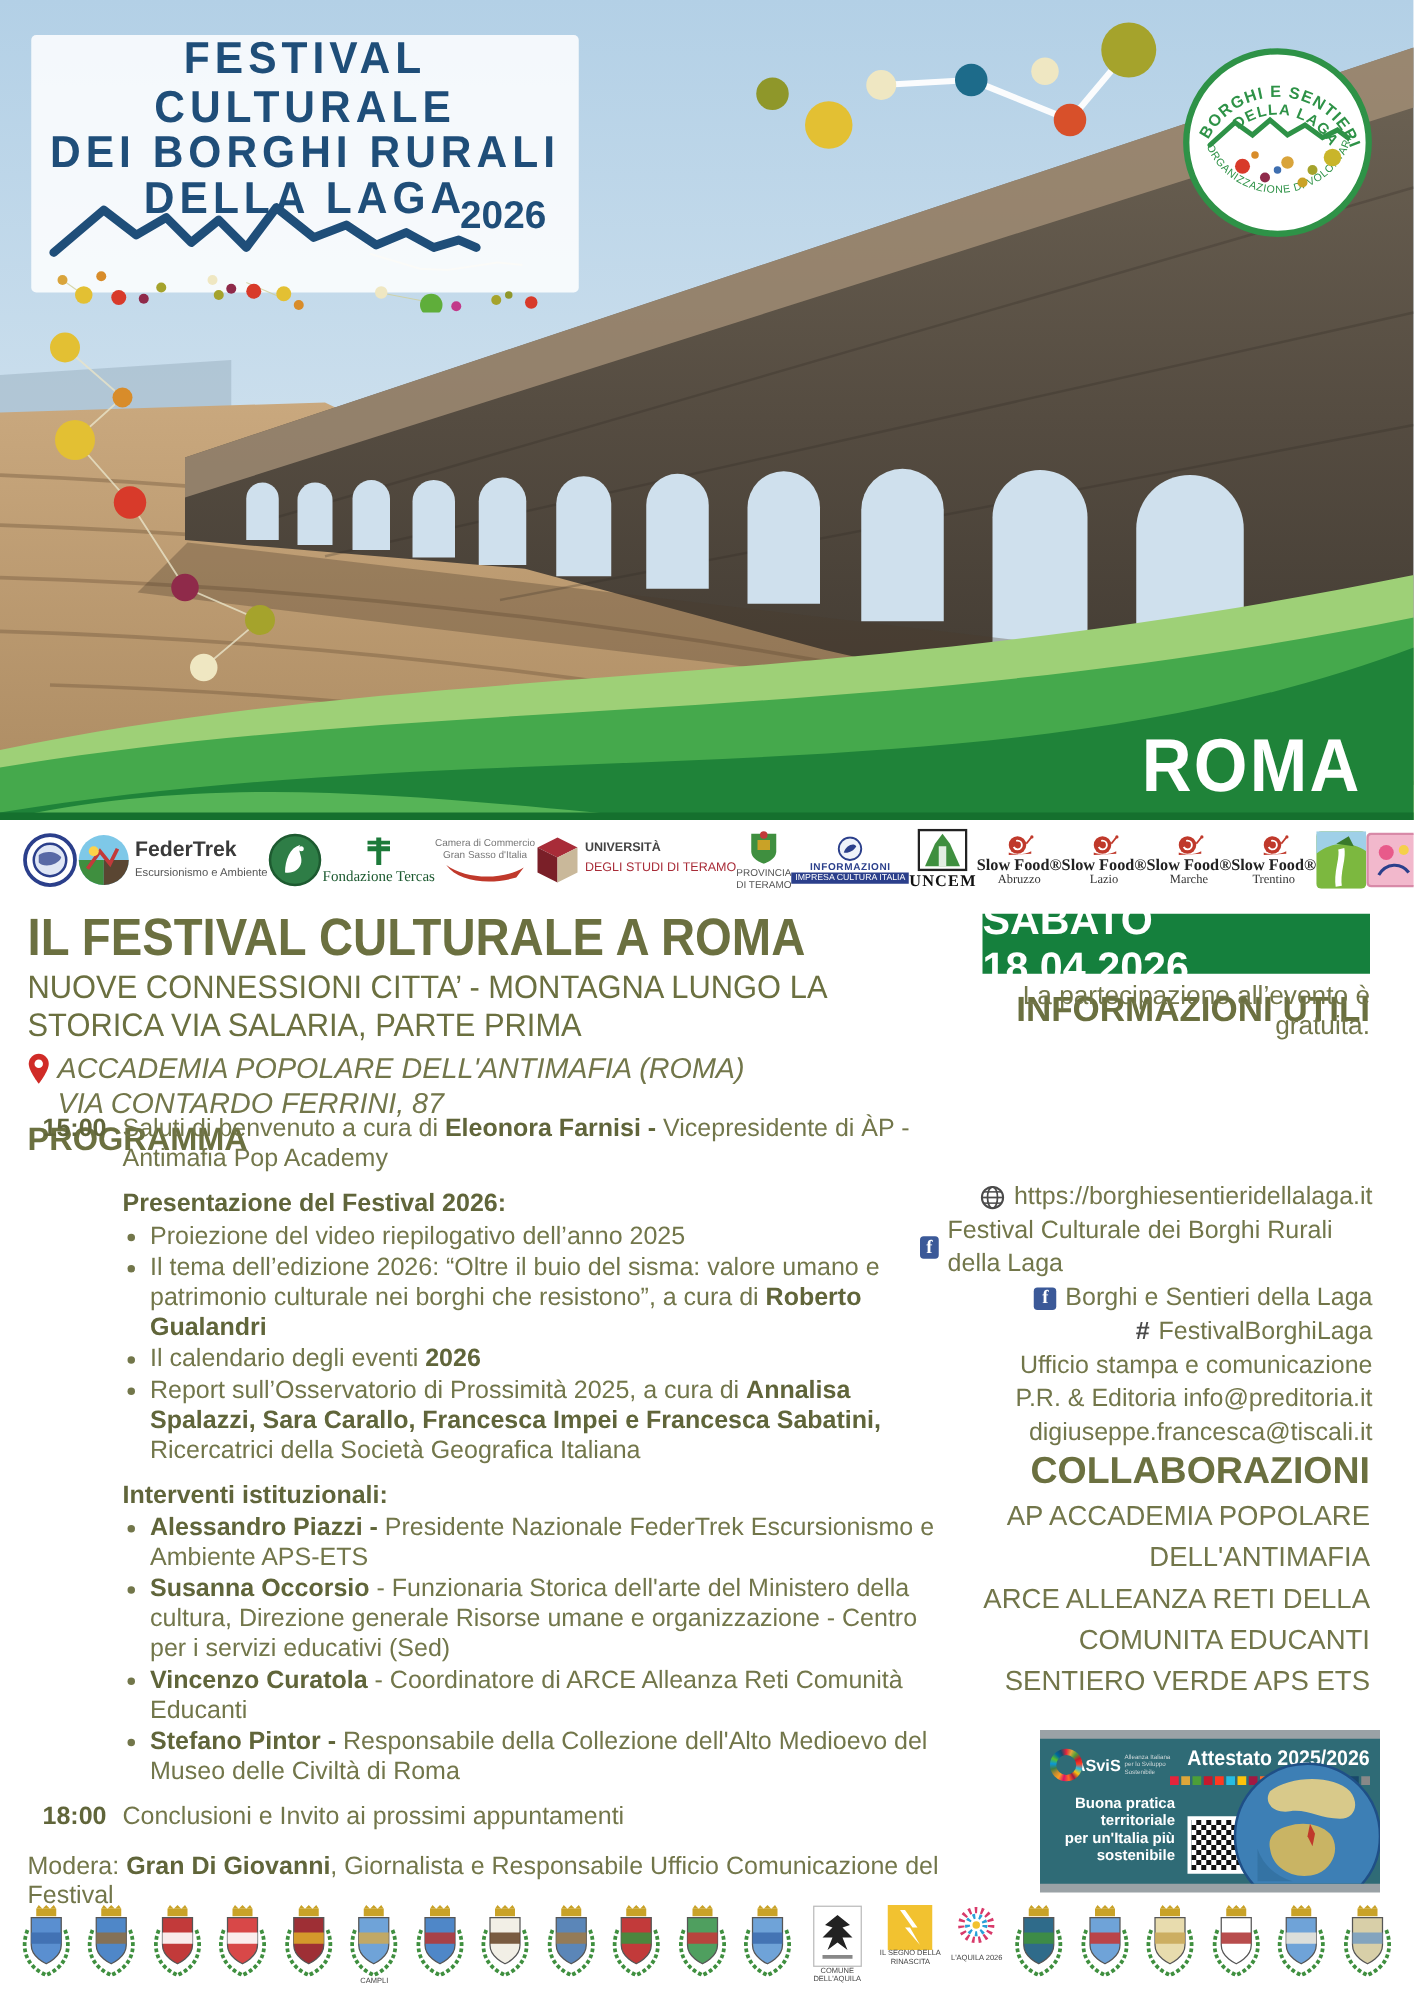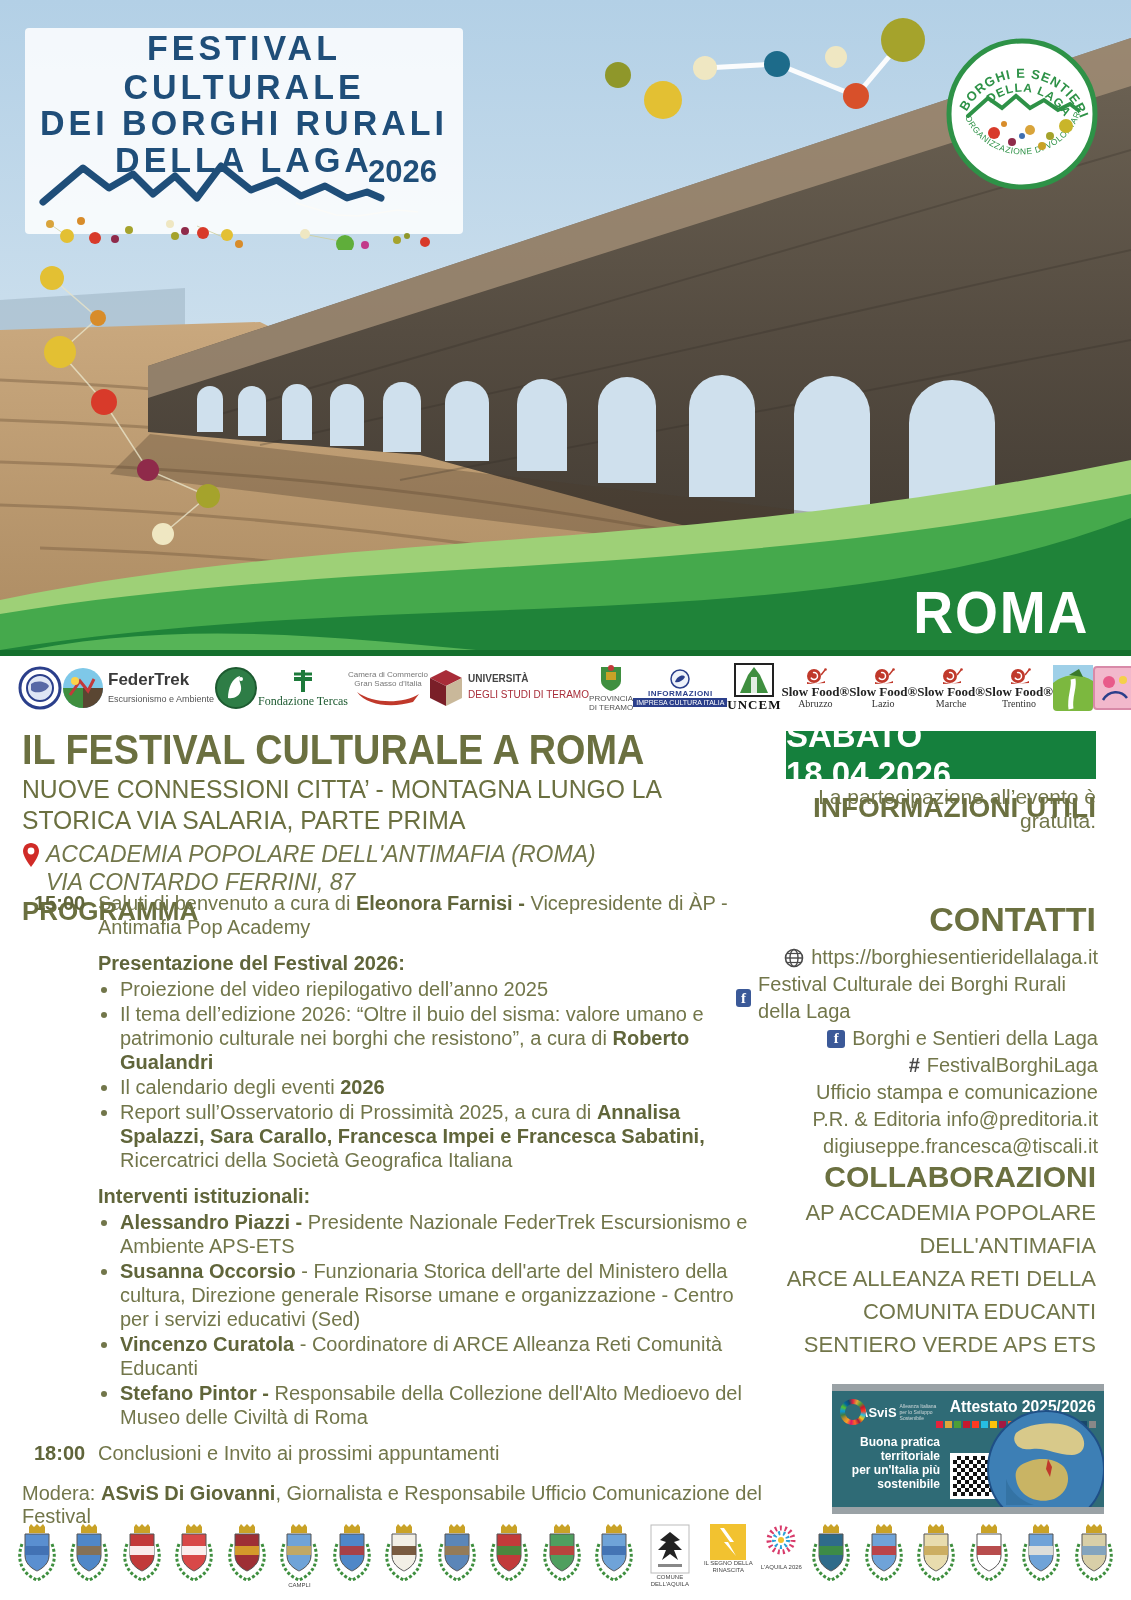--- a/index.html
+++ b/index.html
@@ -432,26 +432,25 @@
           <li><b>Susanna Occorsio</b> - Funzionaria Storica dell'arte del Ministero della cultura, Direzione generale Risorse umane e organizzazione - Centro per i servizi educativi (Sed)</li>
           <li><b>Vincenzo Curatola</b> - Coordinatore di ARCE Alleanza Reti Comunità Educanti</li>
           <li><b>Stefano Pintor - </b>Responsabile della Collezione dell'Alto Medioevo del Museo delle Civiltà di Roma</li>
         </ul>
       </div>
       <div class="prog-row">
         <div class="prog-time">18:00</div>
                      <div class="prog-text">Conclusioni e Invito ai prossimi appuntamenti</div>
       </div>
     </div>
-  <div id="modera">Modera: <b>ASviS Di Giovanni</b>, Giornalista e Responsabile Ufficio Comunicazione del Festival</div>
+  <div id="modera">Modera: <b>Gran Di Giovanni</b>, Giornalista e Responsabile Ufficio Comunicazione del Festival</div>
 
   <div id="date-banner">SABATO 18.04.2026</div>
   <div id="info-head">INFORMAZIONI UTILI</div>
   <div id="info-text">La partecipazione all’evento è gratuita.</div>
-  <div id="contatti-head">CONTATTI</div>
   <div id="contatti">
       <div class="contact-row">
         <svg width="20" height="20" viewBox="0 0 20 20">
           <circle cx="10" cy="10" r="8.5" fill="none" stroke="#4a4a4a" stroke-width="1.6"></circle>
           <ellipse cx="10" cy="10" rx="4" ry="8.5" fill="none" stroke="#4a4a4a" stroke-width="1.4"></ellipse>
           <line x1="1.5" y1="10" x2="18.5" y2="10" stroke="#4a4a4a" stroke-width="1.4"></line>
           <line x1="3" y1="5.5" x2="17" y2="5.5" stroke="#4a4a4a" stroke-width="1.2"></line>
           <line x1="3" y1="14.5" x2="17" y2="14.5" stroke="#4a4a4a" stroke-width="1.2"></line>
         </svg>
         <span>https://borghiesentieridellalaga.it</span>

